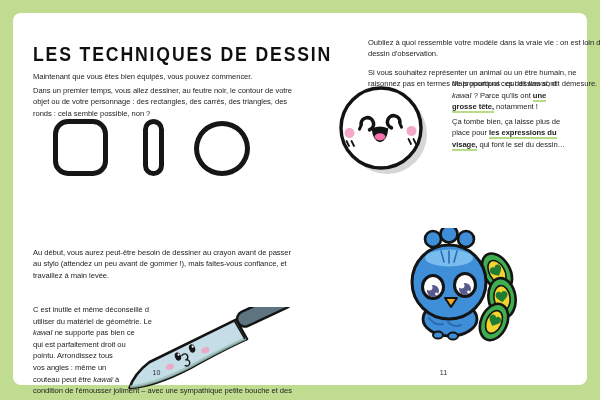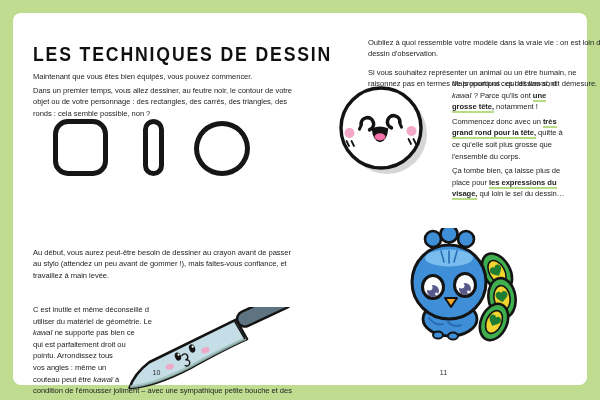--- a/index.html
+++ b/index.html
@@ -136,22 +136,21 @@
 
         <circle cx="15.5" cy="48" r="5" fill="#f3a8c8"></circle>
         <path d="M12.5,56 l2.5,5 M17.5,56 l2.5,5" stroke="#131313" stroke-width="1.8" stroke-linecap="round"></path>
         <circle cx="77.5" cy="46" r="5" fill="#f3a8c8"></circle>
         <path d="M74.5,54 l2.5,5 M79.5,54 l2.5,5" stroke="#131313" stroke-width="1.8" stroke-linecap="round"></path>
       </svg>
     </div>
 
     <div class="rcol">
       <p class="cp"><span>Mais pourquoi ces dessins sont </span><span class="it">kawaï</span><span> ? Parce qu'ils ont </span><span class="hl">une grosse tête,</span><span> notamment !</span></p>
-      <p class="cp"><span>Commencez donc avec un </span><span class="hl">très grand rond pour la tête,</span><span> quitte à ce qu'elle soit plus grosse que l'ensemble du corps.</span></p>
-      <p class="cp"><span>Ça tombe bien, ça laisse plus de place pour </span><span class="hl">les expressions du visage,</span><span> qui loin le sel du dessin…</span></p>
+      <p class="cp"><span>Ça tombe bien, ça laisse plus de place pour </span><span class="hl">les expressions du visage,</span><span> qui font le sel du dessin…</span></p>
     </div>
 
     <div class="peacock-illu">
       
       <svg width="132" height="116" viewBox="0 0 132 116">
 
         <g transform="rotate(-30 103 44)">
           <ellipse cx="103" cy="44" rx="13" ry="20" fill="#3fae4e" stroke="#141414" stroke-width="2.6"></ellipse>
           <ellipse cx="103" cy="44" rx="7.6" ry="12.5" fill="#f2d42e" stroke="#141414" stroke-width="1.6"></ellipse>
           <path d="M103,39 c2,-3.2 6,-1.2 6,1.8 c0,3 -4,5.4 -6,7.4 c-2,-2 -6,-4.4 -6,-7.4 c0,-3 4,-5 6,-1.8 z" fill="#1e7c33"></path>

